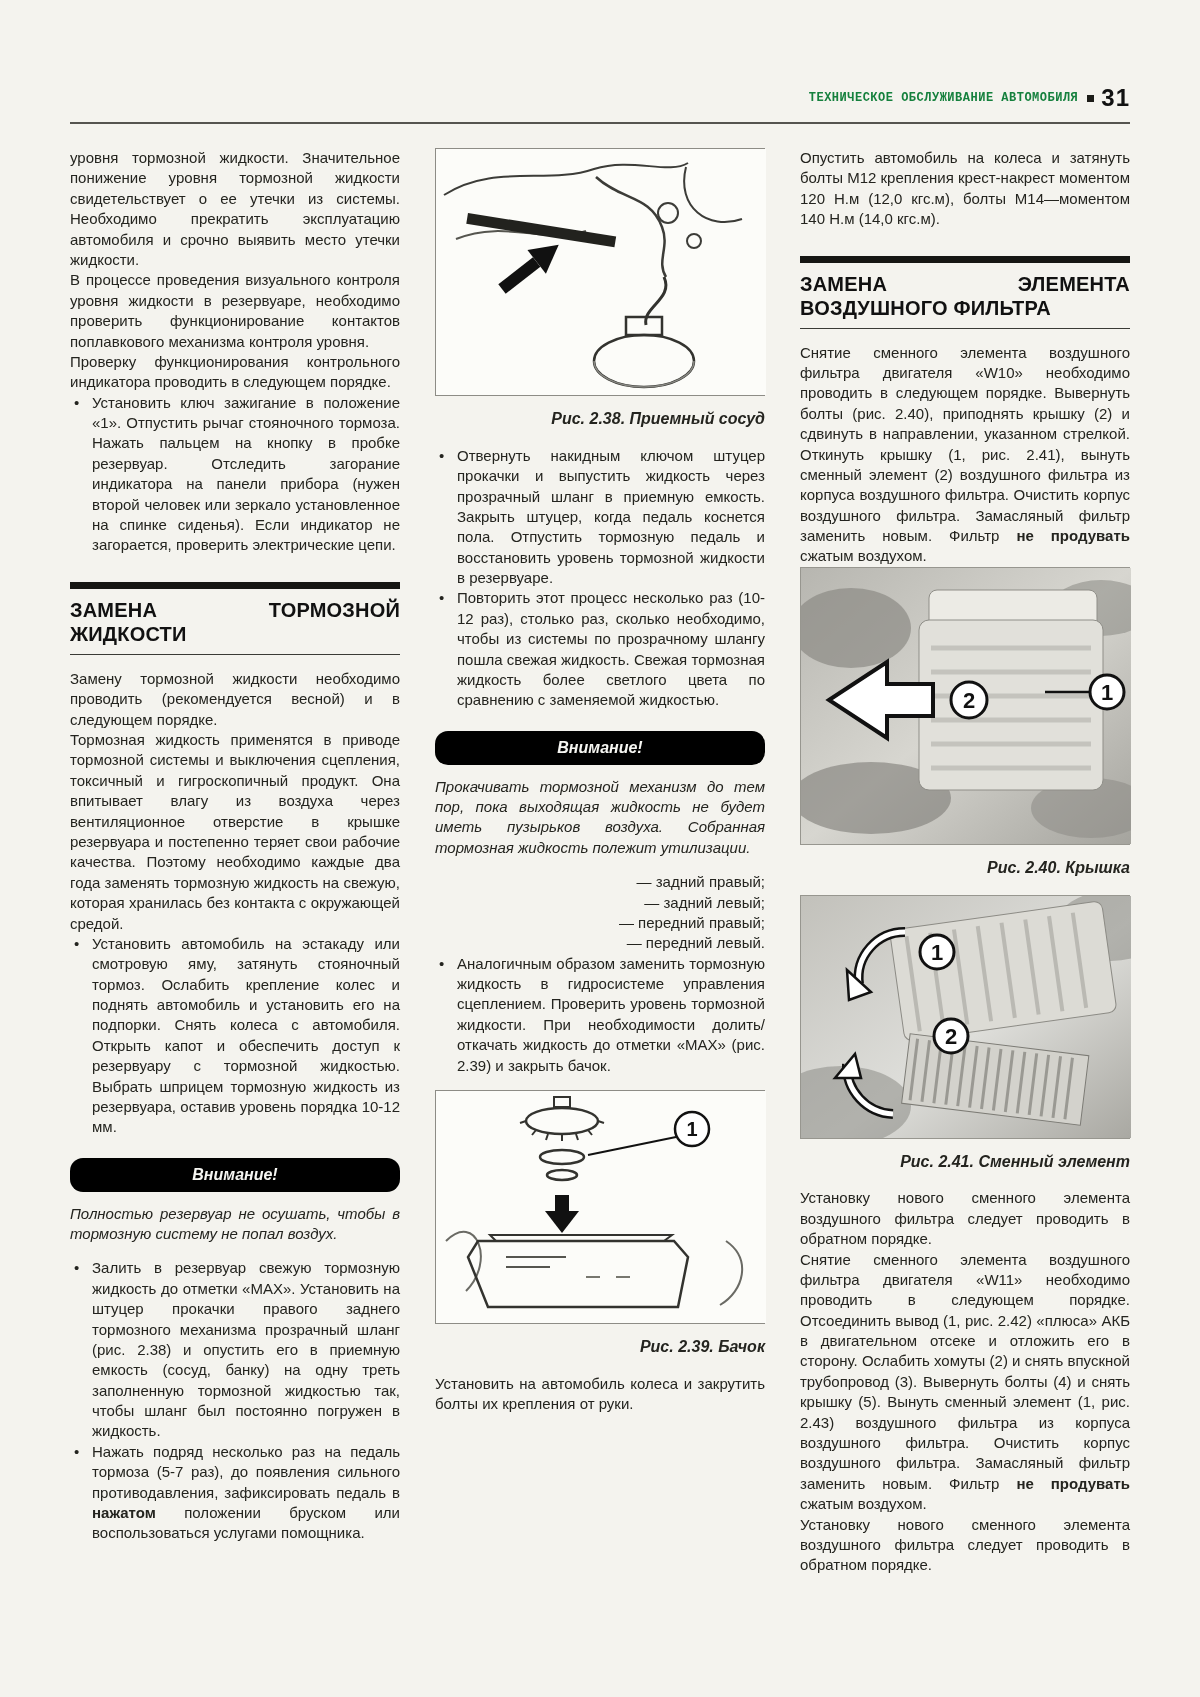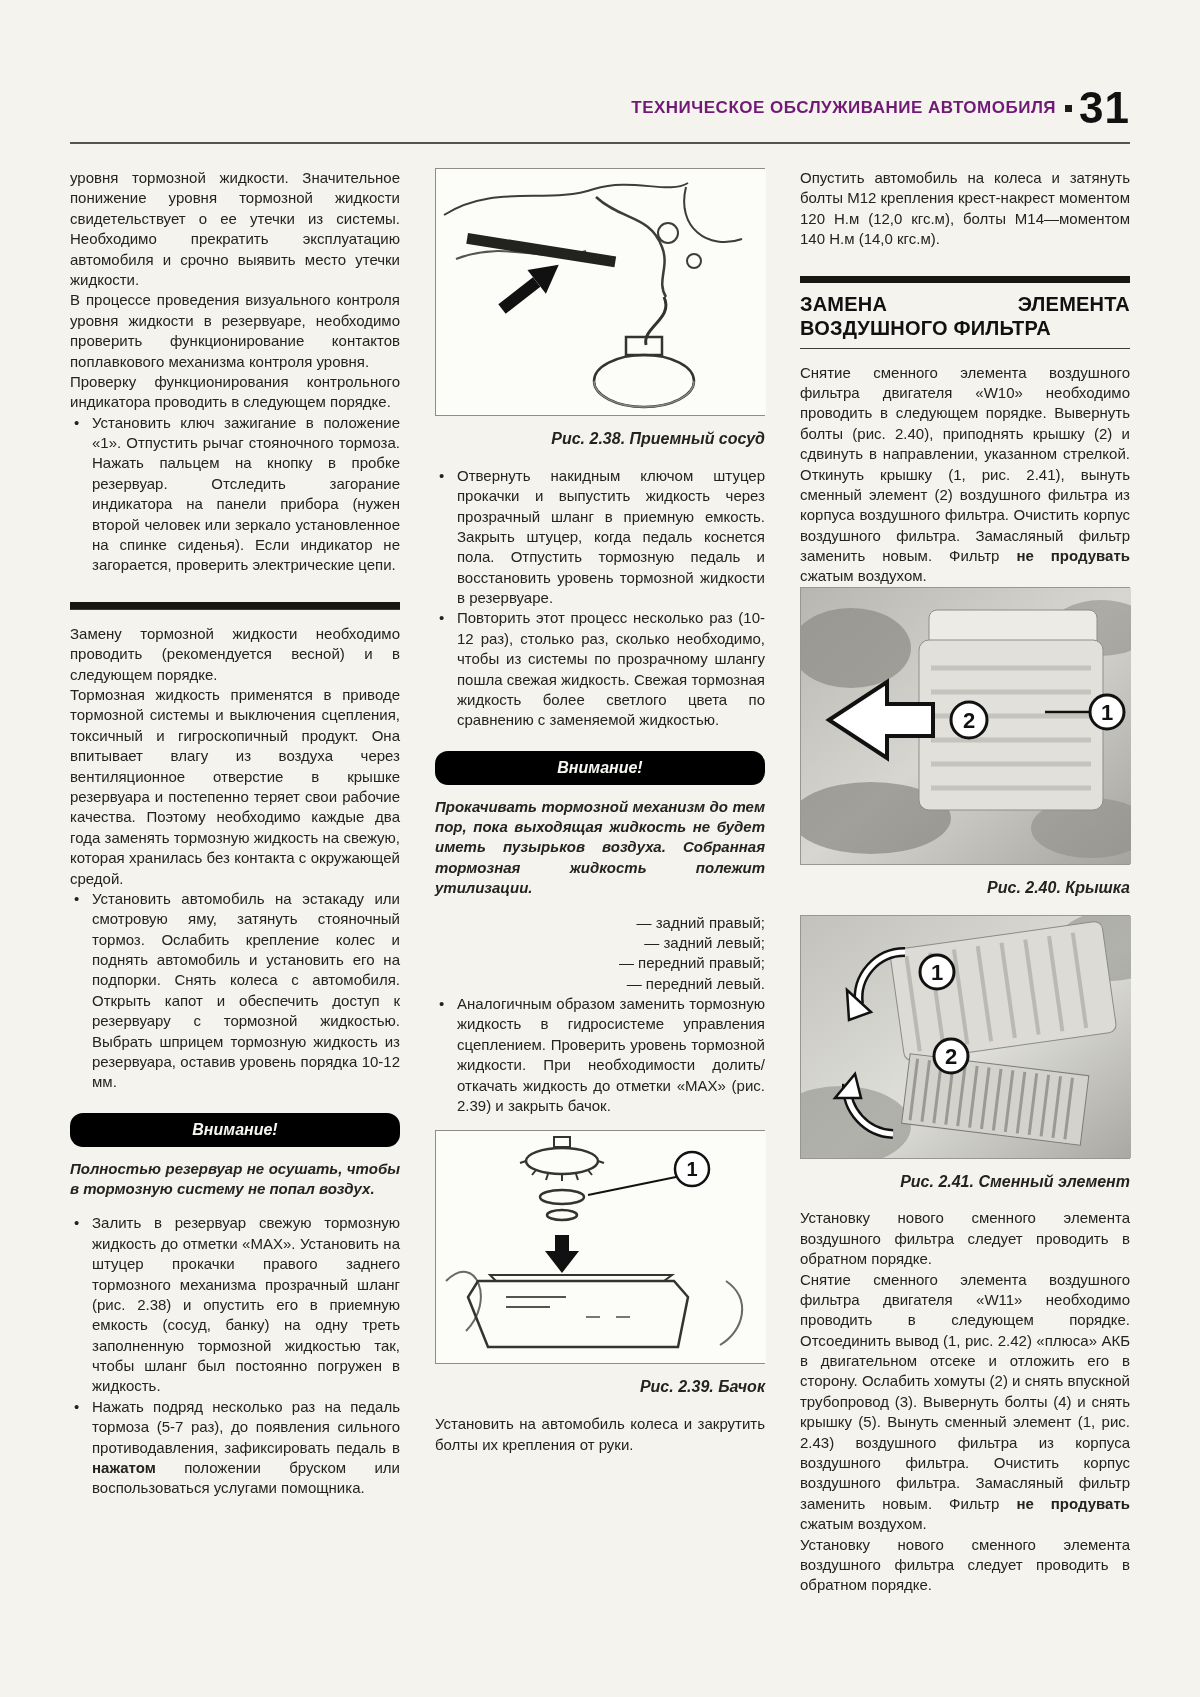--- a/index.html
+++ b/index.html
@@ -5,41 +5,41 @@
 <style>
   html,body{margin:0;padding:0;background:#d8d7d2;}
   .page{
     width:1200px;min-height:1697px;margin:0 auto;background:#f4f3ee;
     box-sizing:border-box;padding:86px 70px 60px 70px;
     font-family:"Liberation Sans","DejaVu Sans",sans-serif;color:#24241f;
     position:relative;
   }
   
   .hdr{display:flex;justify-content:flex-end;align-items:center;}
-  .hdr-title{font-size:17px;letter-spacing:.5px;color:#701a75;font-weight:bold;}
+  .hdr-title{font-size:12px;letter-spacing:.5px;color:#15803d;font-weight:bold;font-family:Liberation Mono, monospace;}
   .hdr-dot{width:7px;height:7px;background:#1c1c18;display:inline-block;margin:0 7px 0 9px;}
-  .hdr-num{font-size:44px;font-weight:900;color:#111;letter-spacing:1px;line-height:1;}
+  .hdr-num{font-size:24px;font-weight:900;color:#111;letter-spacing:1px;line-height:1;}
   .hdr-rule{border:none;border-top:2px solid #55544f;margin:12px 0 0 0;}
   
   .cols{display:grid;grid-template-columns:330px 330px 330px;column-gap:35px;margin-top:24px;}
   .col{font-size:15px;line-height:1.36;text-align:justify;}
   p.par{margin:0;}
   .bullet{position:relative;padding-left:22px;margin:0;}
   .bullet::before{content:"\2022";position:absolute;left:4px;top:0;}
   .dash-item{padding-left:16px;text-align:right;}
   
   .sec{margin:26px 0 14px 0;}
   .sec .bar{height:7px;background:#161613;}
   .sec h2{margin:9px 0 8px 0;font-size:20px;line-height:1.2;color:#111;letter-spacing:.2px;}
   .sec .thin{border:none;border-top:1.5px solid #3a3a36;margin:0;}
   
   .warn{margin:20px 0 14px 0;}
   .warn-bar{background:#000000;color:#f6f6f2;text-align:center;font-weight:bold;
     font-style:italic;font-size:16px;padding:6px 0;border-radius:13px;}
-  .warn-text{font-weight:bold;font-style:italic;margin:12px 0 0 0;}
+  .warn-text{font-weight:normal;font-style:italic;margin:12px 0 0 0;}
   
   .fig{background:#fbfbf8;border:1px solid #8d8c86;margin:0 0 6px 0;line-height:0;}
   .fig.photo{border:1px solid #97968f;}
   .figcap{font-weight:bold;font-style:italic;font-size:16px;margin:12px 0 16px 0;text-align:right;} .mb14{margin-bottom:14px;} .mt14{margin-top:14px;}
   svg{display:block;}
   svg text{font-family:"Liberation Sans","DejaVu Sans",sans-serif;}
 </style>
 </head>
 <body>
 
@@ -55,20 +55,21 @@
   <div class="cols">
 
     <div class="col">
       <p class="par">уровня тормозной жидкости. Значительное понижение уровня тормозной жидкости свидетельствует о ее утечки из системы. Необходимо прекратить эксплуатацию автомобиля и срочно выявить место утечки жидкости.</p>
       <p class="par">В процессе проведения визуального контроля уровня жидкости в резервуаре, необходимо проверить функционирование контактов поплавкового механизма контроля уровня.</p>
       <p class="par">Проверку функционирования контрольного индикатора проводить в следующем порядке.</p>
       <div class="bullet">Установить ключ зажигание в положение «1». Отпустить рычаг стояночного тормоза. Нажать пальцем на кнопку в пробке резервуар. Отследить загорание индикатора на панели прибора (нужен второй человек или зеркало установленное на спинке сиденья). Если индикатор не загорается, проверить электрические цепи.</div>
 
       <div class="sec">
         <div class="bar"></div>
+        <h2>ЗАМЕНА ТОРМОЗНОЙ ЖИДКОСТИ</h2>
         <hr class="thin">
       </div>
 
       <p class="par">Замену тормозной жидкости необходимо проводить (рекомендуется весной) и в следующем порядке.</p>
       <p class="par">Тормозная жидкость применятся в приводе тормозной системы и выключения сцепления, токсичный и гигроскопичный продукт. Она впитывает влагу из воздуха через вентиляционное отверстие в крышке резервуара и постепенно теряет свои рабочие качества. Поэтому необходимо каждые два года заменять тормозную жидкость на свежую, которая хранилась без контакта с окружающей средой.</p>
       <div class="bullet">Установить автомобиль на эстакаду или смотровую яму, затянуть стояночный тормоз. Ослабить крепление колес и поднять автомобиль и установить его на подпорки. Снять колеса с автомобиля. Открыть капот и обеспечить доступ к резервуару с тормозной жидкостью. Выбрать шприцем тормозную жидкость из резервуара, оставив уровень порядка 10-12 мм.</div>
 
       <div class="warn">
         <div class="warn-bar">Внимание!</div>
         <p class="warn-text">Полностью резервуар не осушать, чтобы в тормозную систему не попал воздух.</p>

